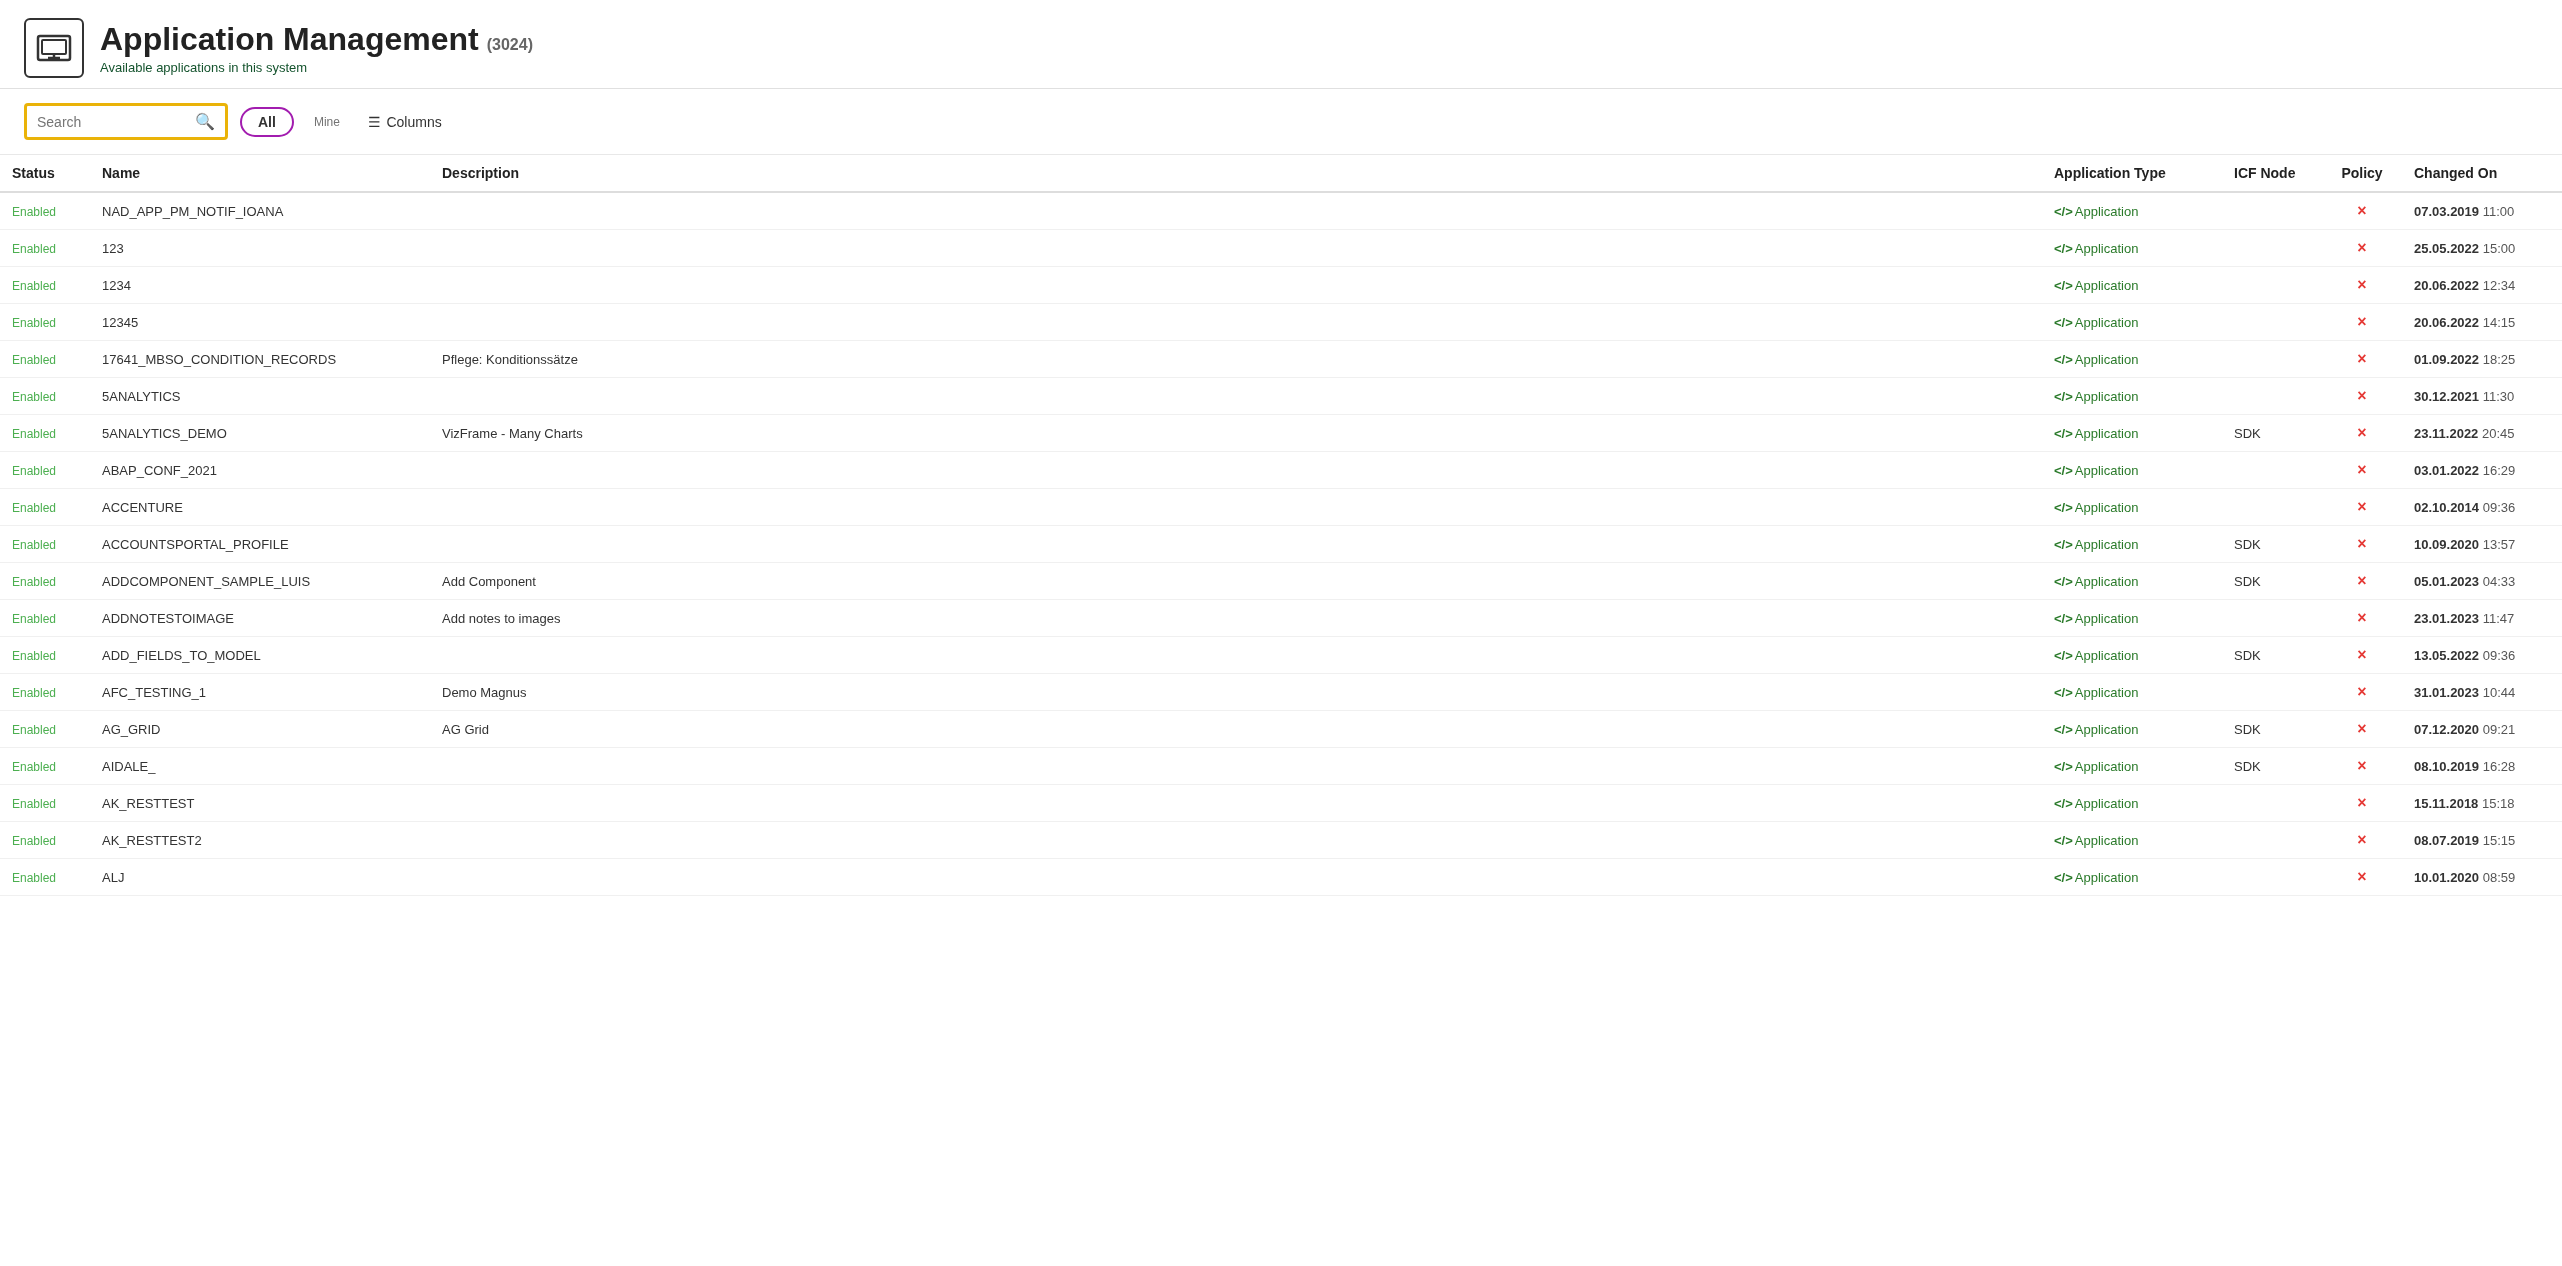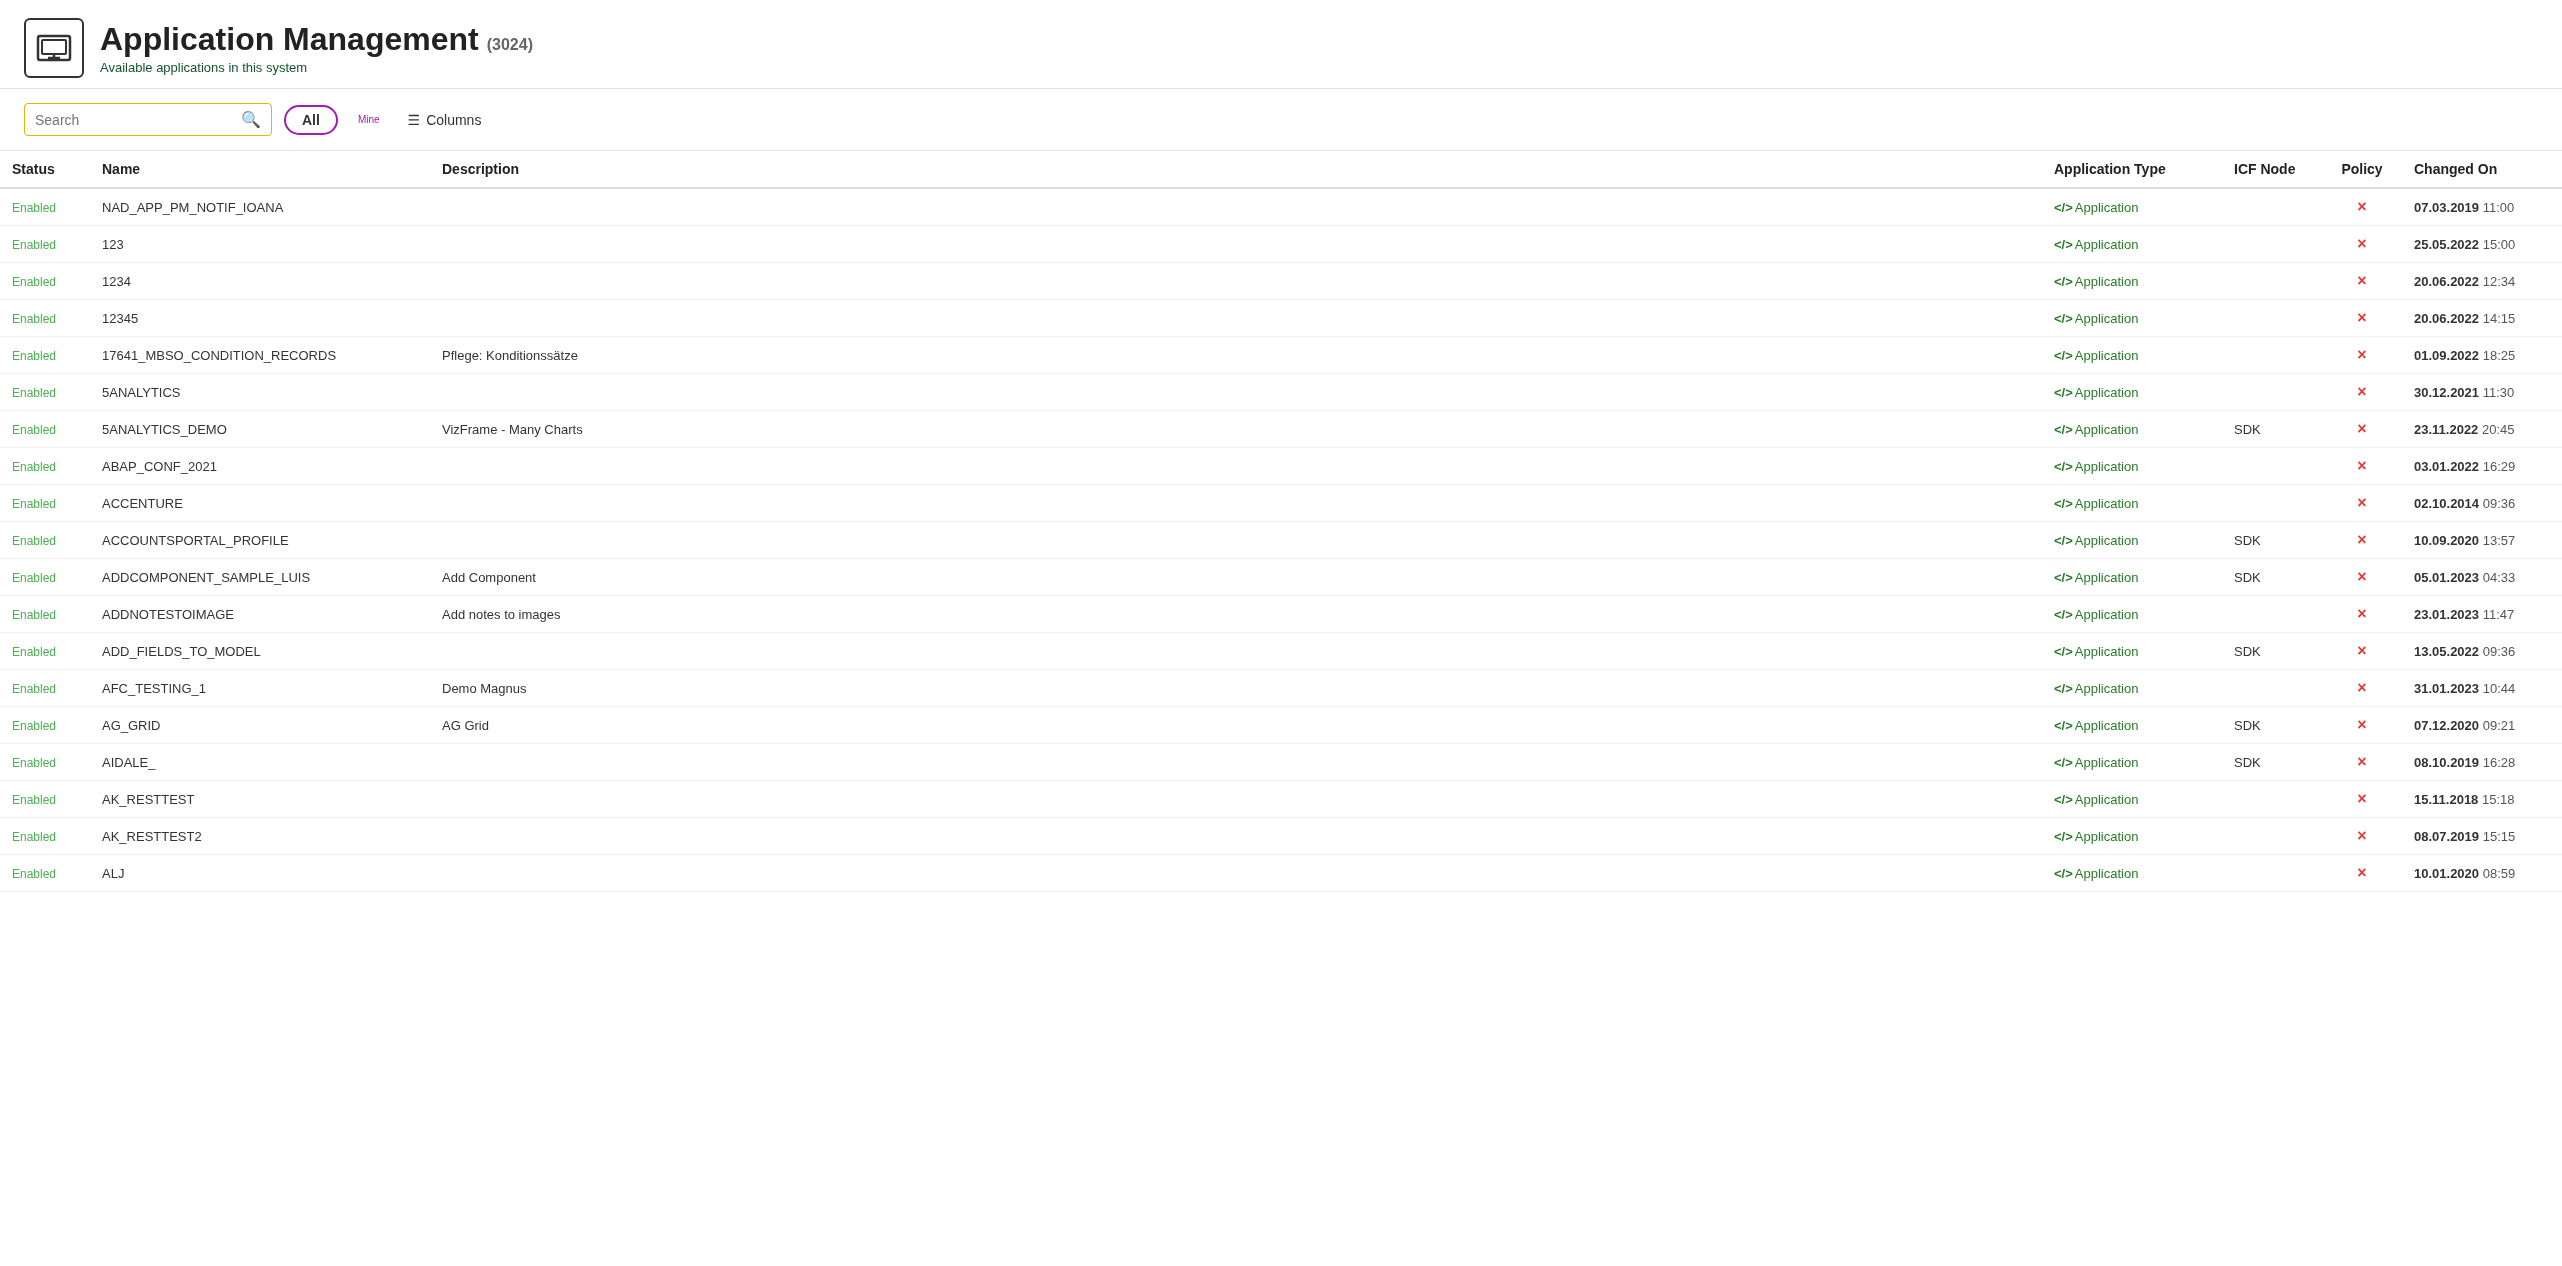--- a/index.html
+++ b/index.html
@@ -46,24 +46,24 @@
     .toolbar {
       display: flex;
       align-items: center;
       padding: 14px 24px;
       gap: 12px;
       border-bottom: 1px solid #e8e8e8;
     }
     .search-box {
       display: flex;
       align-items: center;
-      border: 1px solid #eab308;
+      border: 3px solid #eab308;
       border-radius: 4px;
       padding: 6px 10px;
-      width: 248px;
+      width: 204px;
       background: #fff;
     }
     .search-box input {
       border: none;
       outline: none;
       font-size: 14px;
       width: 100%;
       color: #333;
     }
     .search-icon { color: #666; font-size: 16px; margin-left: 4px; }
@@ -74,23 +74,23 @@
       padding: 5px 16px;
       font-size: 14px;
       font-weight: bold;
       background: #fff;
       cursor: pointer;
       color: #333;
     }
     .btn-mine {
       background: none;
       border: none;
-      font-size: 10px;
+      font-size: 12px;
       cursor: pointer;
-      color: #a21caf;
+      color: #737373;
       padding: 5px 8px;
     }
     .btn-columns {
       display: flex;
       align-items: center;
       gap: 6px;
       background: none;
       border: none;
       font-size: 14px;
       cursor: pointer;

